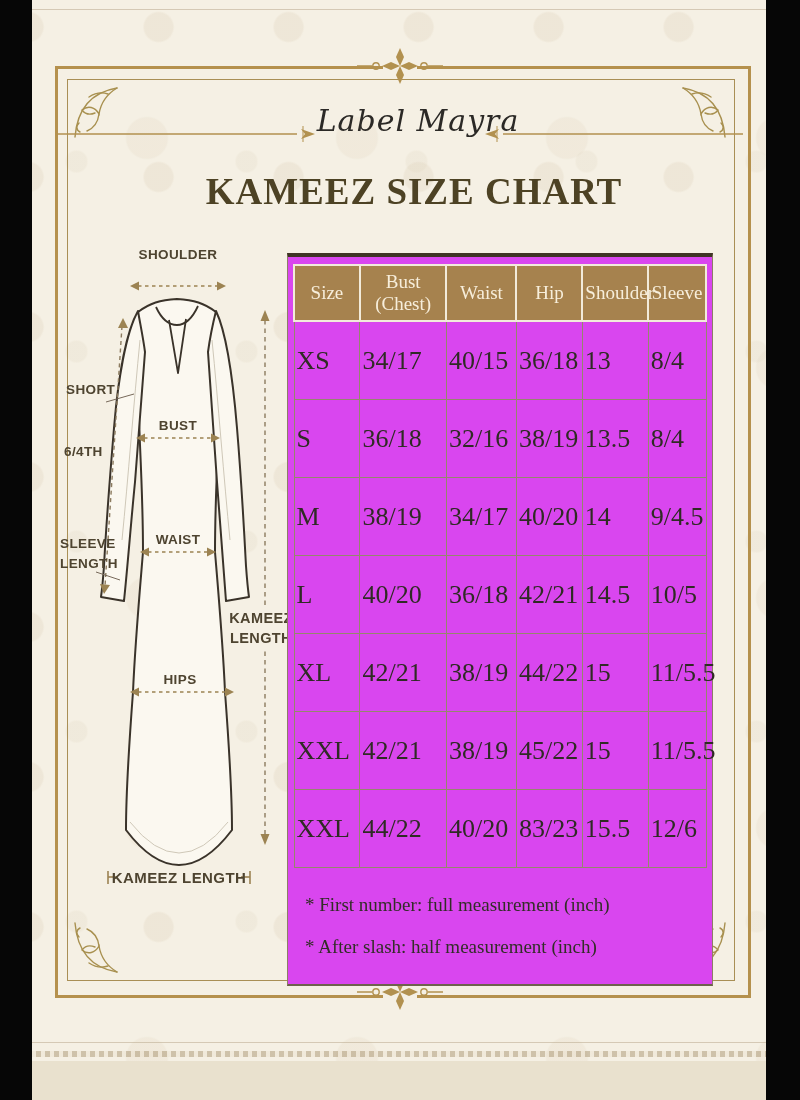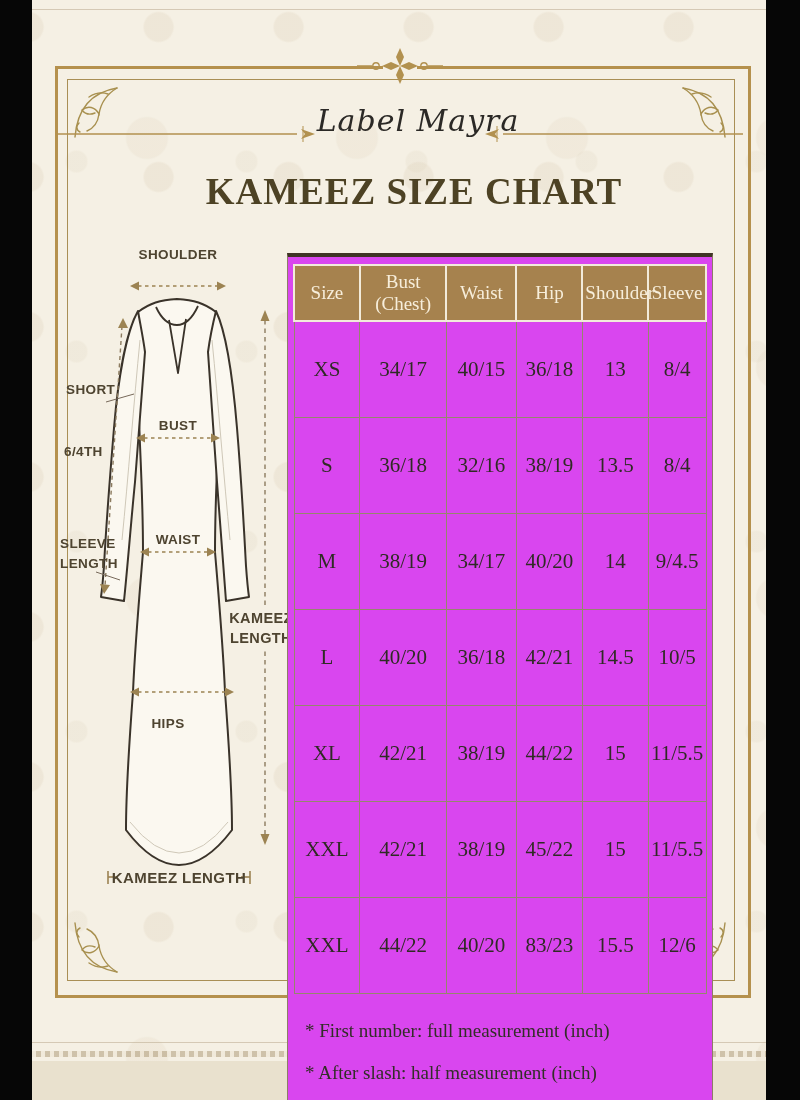--- a/index.html
+++ b/index.html
@@ -72,22 +72,22 @@
     background:#d946ef;border:1px solid #8d7e66;border-top:4px solid #3f3425;
     border-bottom:2px solid #6e614c;padding:7px 5px 4px 5px;box-sizing:border-box;
   }
   table.size-table{width:100%;border-collapse:collapse;table-layout:fixed;}
   table.size-table th{
     background:#a6824e;color:#f7eedb;font-weight:normal;
     font-family:"Liberation Serif",serif;font-size:19px;
     height:54px;border:2px solid #f2ebdb;padding:0 2px;
   }
   table.size-table td{
-    border:1px solid #95866d;text-align:center;height:71px;
-    font-size:21px;color:#2f2b24;padding:12px 2px;
+    border:1px solid #95866d;height:71px;
+    font-size:26px;color:#2f2b24;padding:3px 2px;
   }
   .footnotes{padding:16px 6px 12px 12px;}
   .footnote{font-size:19px;color:#322e27;line-height:2.2;}
 </style>
 </head>
 <body>
 
 <div class="page">
 
   <div class="hairline" style="top:9px;"></div>
@@ -242,21 +242,21 @@
       </g>
     </svg>
 
     <div class="dlabel ctr" style="left:58px;top:5px;width:120px;">SHOULDER</div>
     <div class="dlabel" style="left:6px;top:140px;">SHORT</div>
     <div class="dlabel" style="left:4px;top:202px;">6/4TH</div>
     <div class="dlabel" style="left:0px;top:294px;">SLEEVE
 LENGTH</div>
     <div class="dlabel ctr" style="left:70px;top:176px;width:96px;">BUST</div>
     <div class="dlabel ctr" style="left:70px;top:290px;width:96px;">WAIST</div>
-    <div class="dlabel ctr" style="left:60px;top:430px;width:96px;margin-top:44px;">HIPS</div>
+    <div class="dlabel ctr" style="left:72px;top:430px;width:96px;">HIPS</div>
     <div class="dlabel ctr bg" style="left:166px;top:368px;width:70px;font-size:14.5px;">KAMEEZ
 LENGTH</div>
     <div class="dlabel ctr" style="left:28px;top:628px;width:182px;font-size:15px;">KAMEEZ LENGTH</div>
   </div>
 
   <div class="size-panel">
     <table class="size-table">
       <colgroup>
         <col style="width:16%">
           <col style="width:21%">

